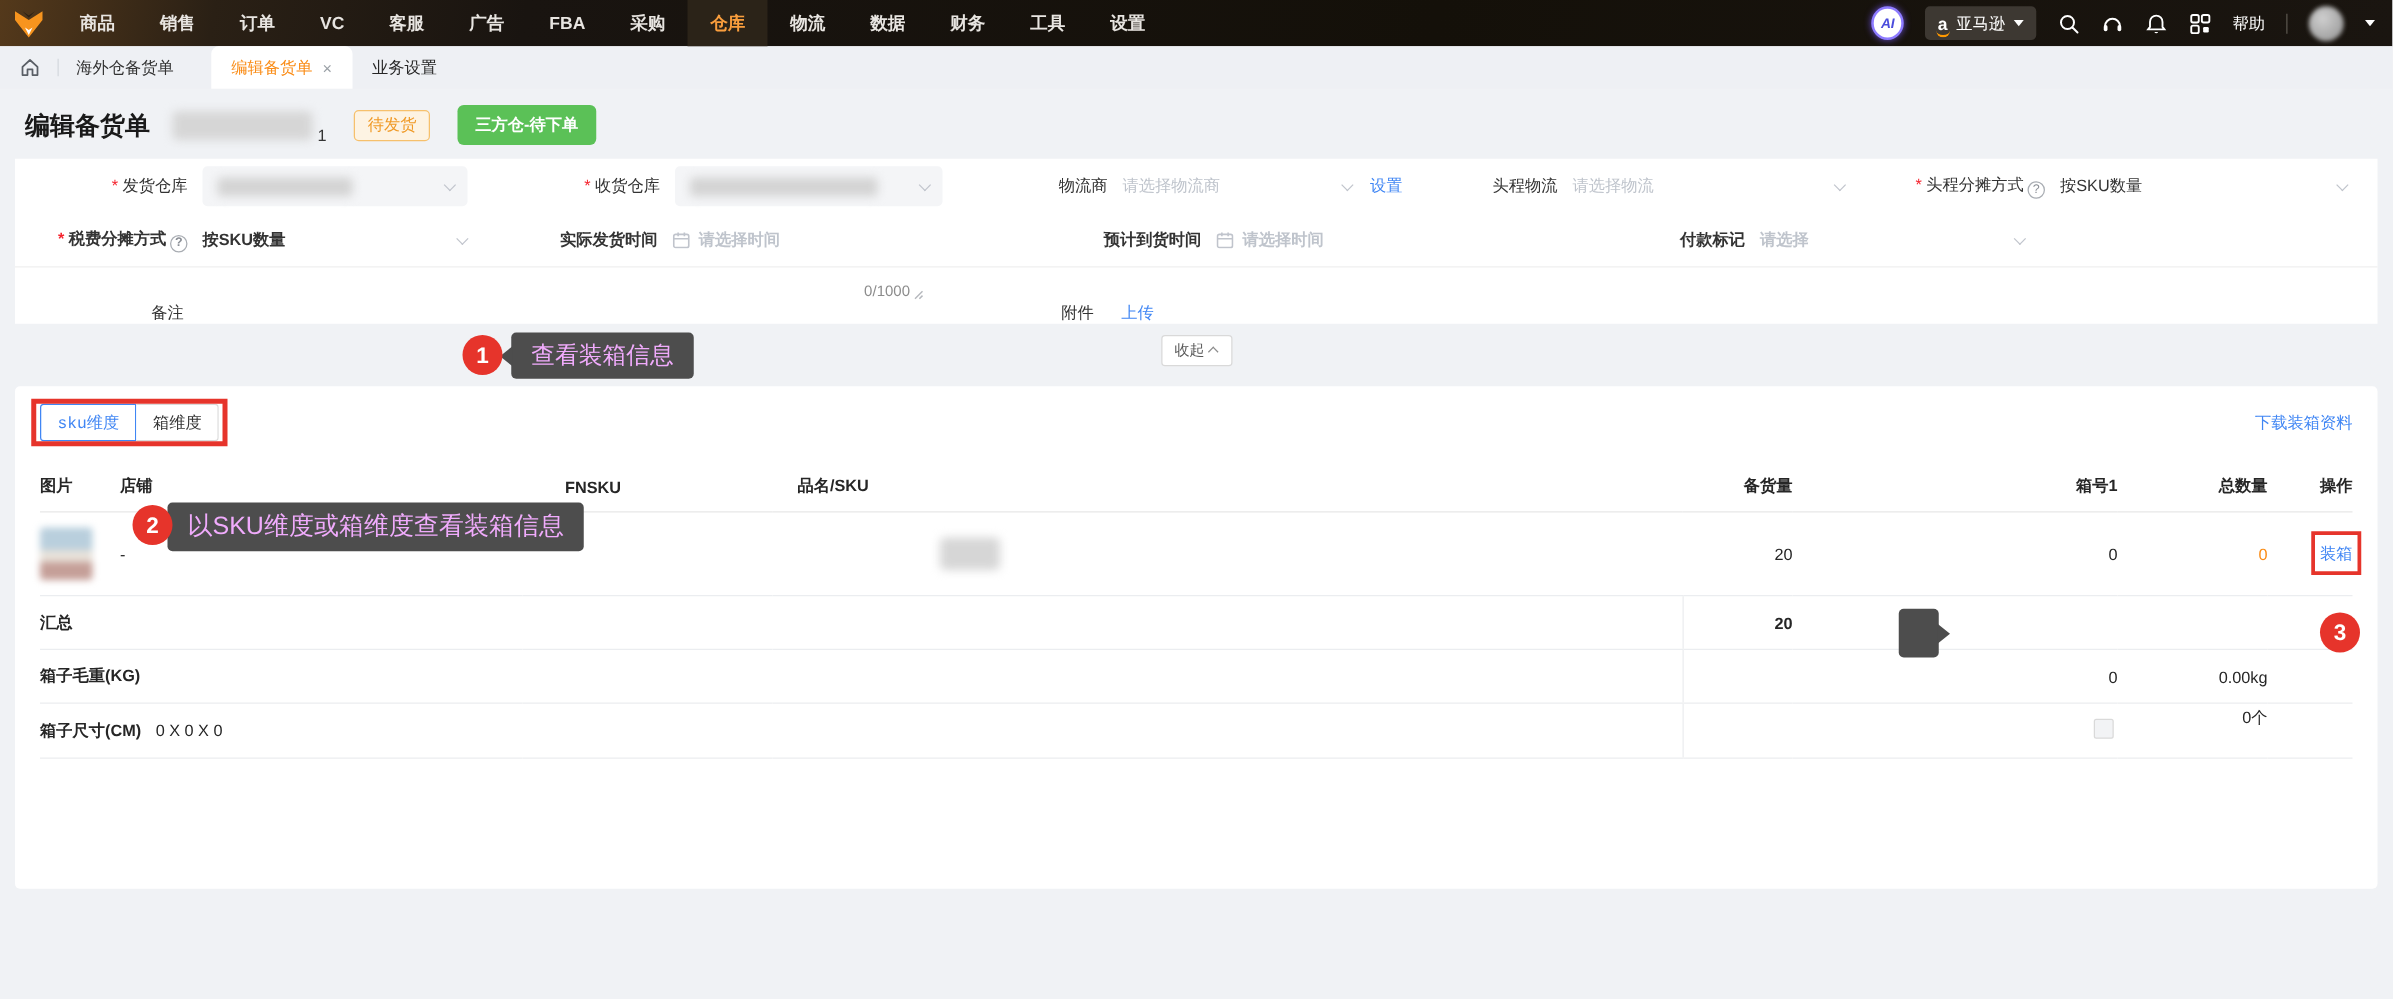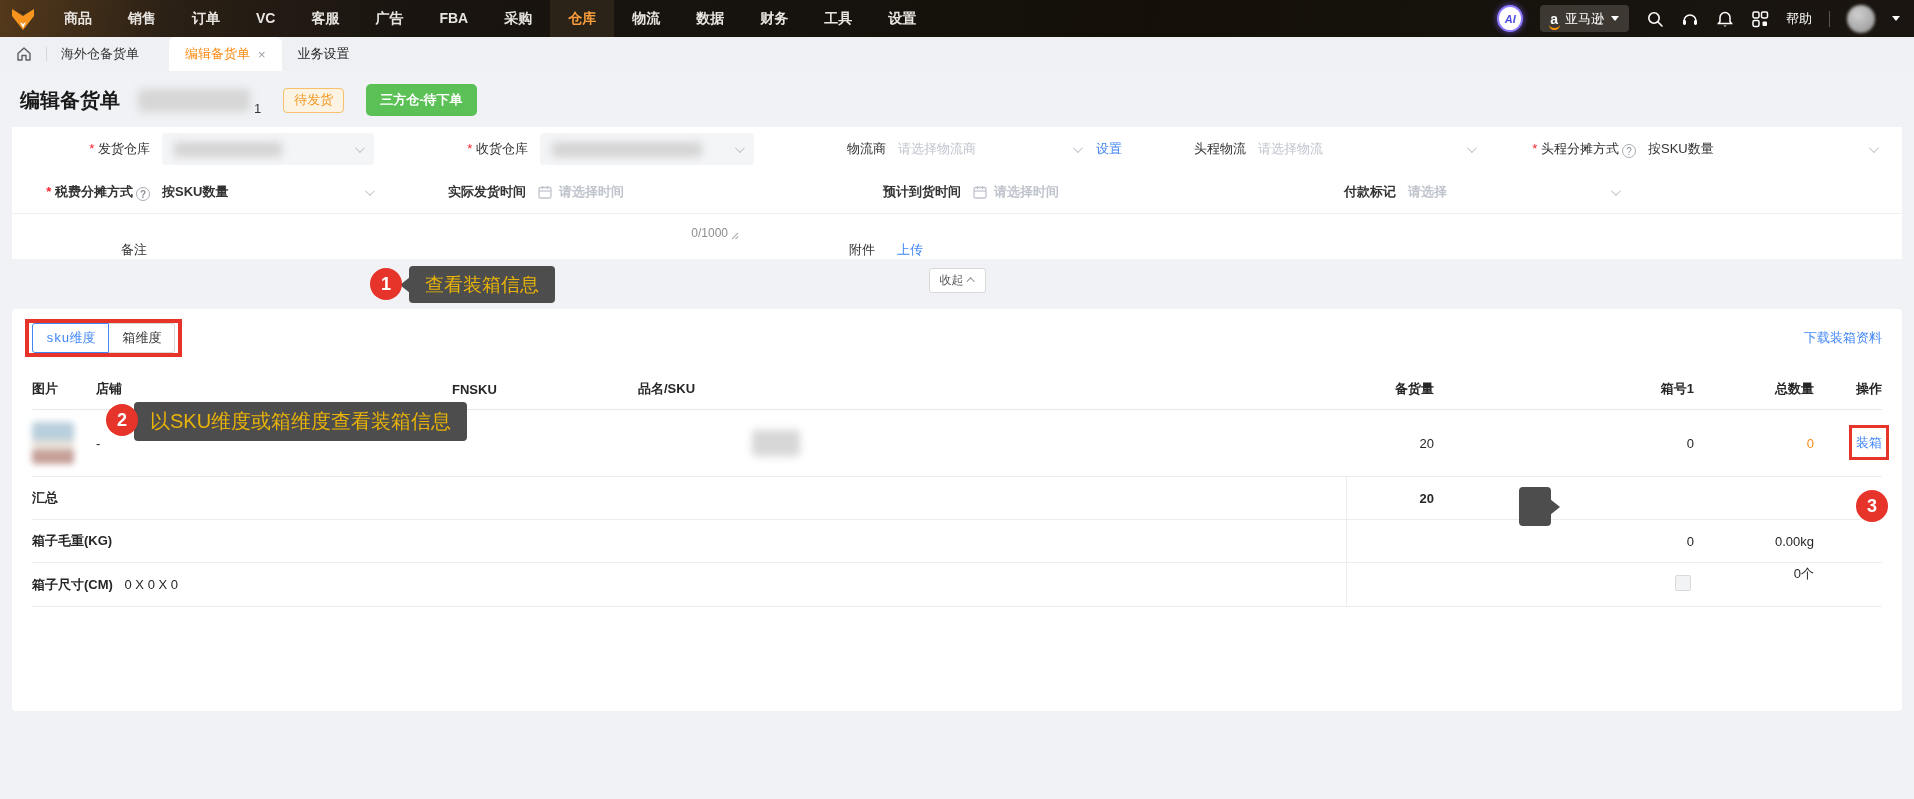--- a/index.html
+++ b/index.html
@@ -116,21 +116,21 @@
   .orange-v { color:#fa8c16; }
   .bold { font-weight:bold; }
   .bdl { border-left:1px solid #ebedf0; }
   .cbox { display:inline-block; width:16px; height:16px; border:1px solid #d9d9d9; border-radius:2px; background:#f2f3f5; cursor:pointer; margin-right:3px; }
   .size-total { display:inline-block; transform:translateY(-11px); }
   td.row-data { padding:12px 0; }
 
   
   .step-circle { position:absolute; width:32px; height:32px; border-radius:50%; background:#e6342b; color:#fff;
     font-size:18px; font-weight:bold; display:flex; align-items:center; justify-content:center; z-index:61; }
-  .tip { position:absolute; background:#4d4d4d; color:#eab308; border-radius:4px; white-space:nowrap; z-index:60;
+  .tip { position:absolute; background:#4d4d4d; color:#f0abfc; border-radius:4px; white-space:nowrap; z-index:60;
     padding:0 16px; font-weight:500; }
   .tip .arr { position:absolute; top:50%; margin-top:-8px; width:0; height:0;
     border-top:8px solid transparent; border-bottom:8px solid transparent; }
   .arr-l { left:-9px; border-right:10px solid #4d4d4d; }
   .arr-r { right:-9px; border-left:10px solid #4d4d4d; }
   #tip1 { left:409px; top:266px; height:37px; line-height:37px; font-size:19px; }
   #tip2 { left:134px; top:402px; height:39px; line-height:39px; font-size:20px; }
   #tip3 { left:1519px; top:487px; height:39px; line-height:39px; font-size:20px; }
   #circle1 { left:370px; top:268px; }
   #circle2 { left:106px; top:404px; }

